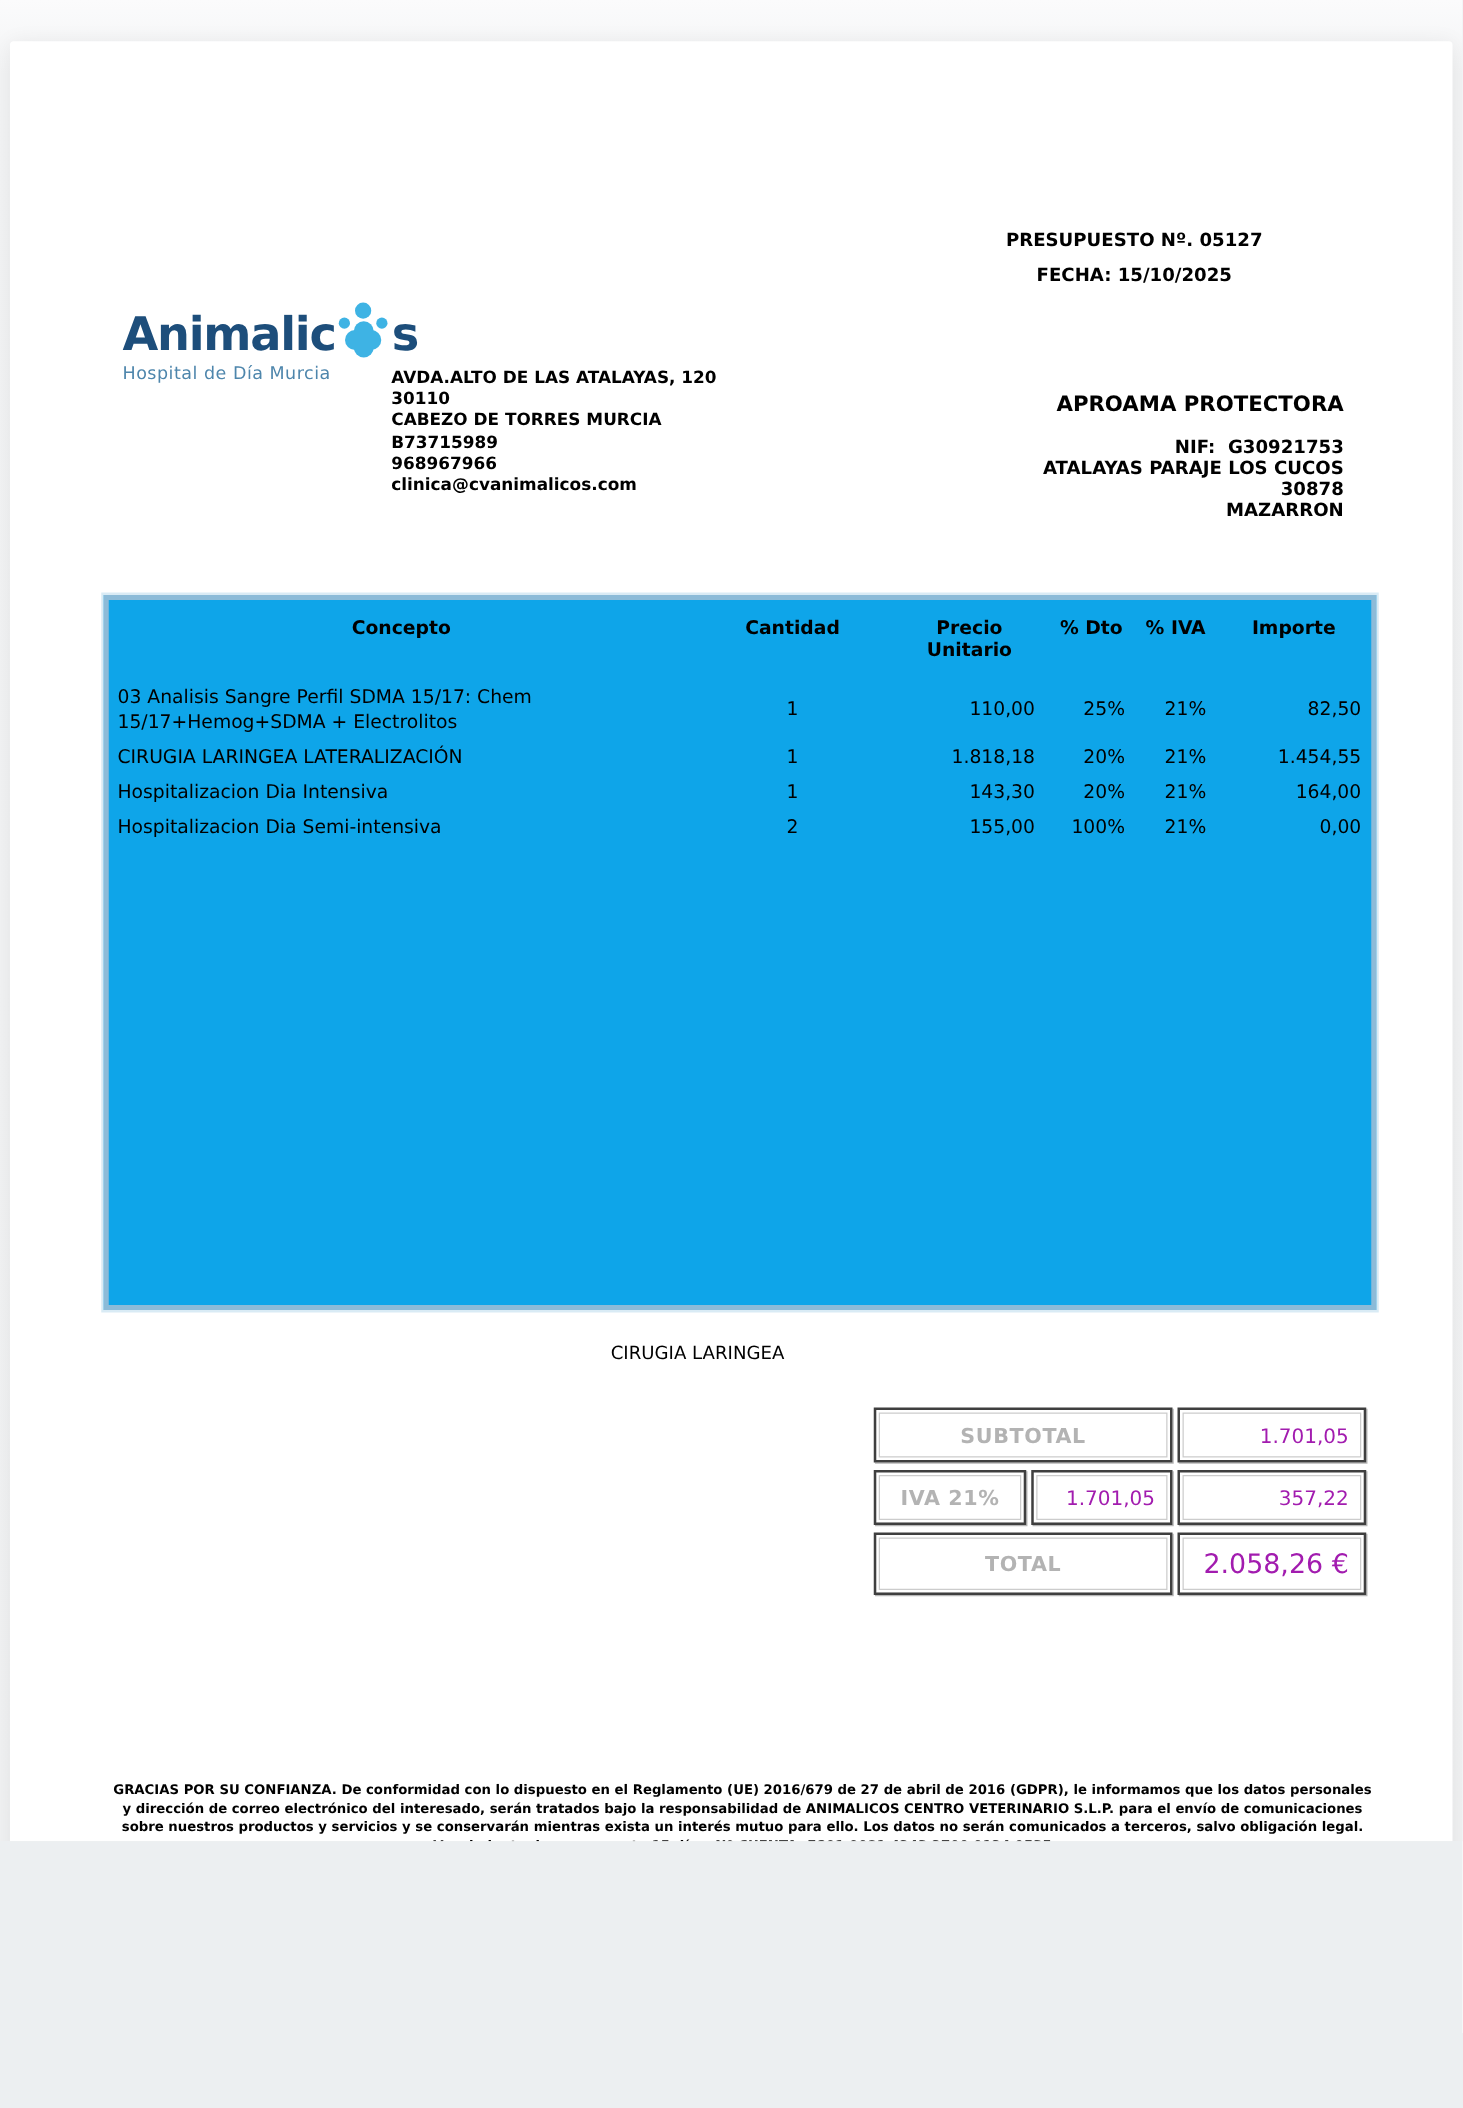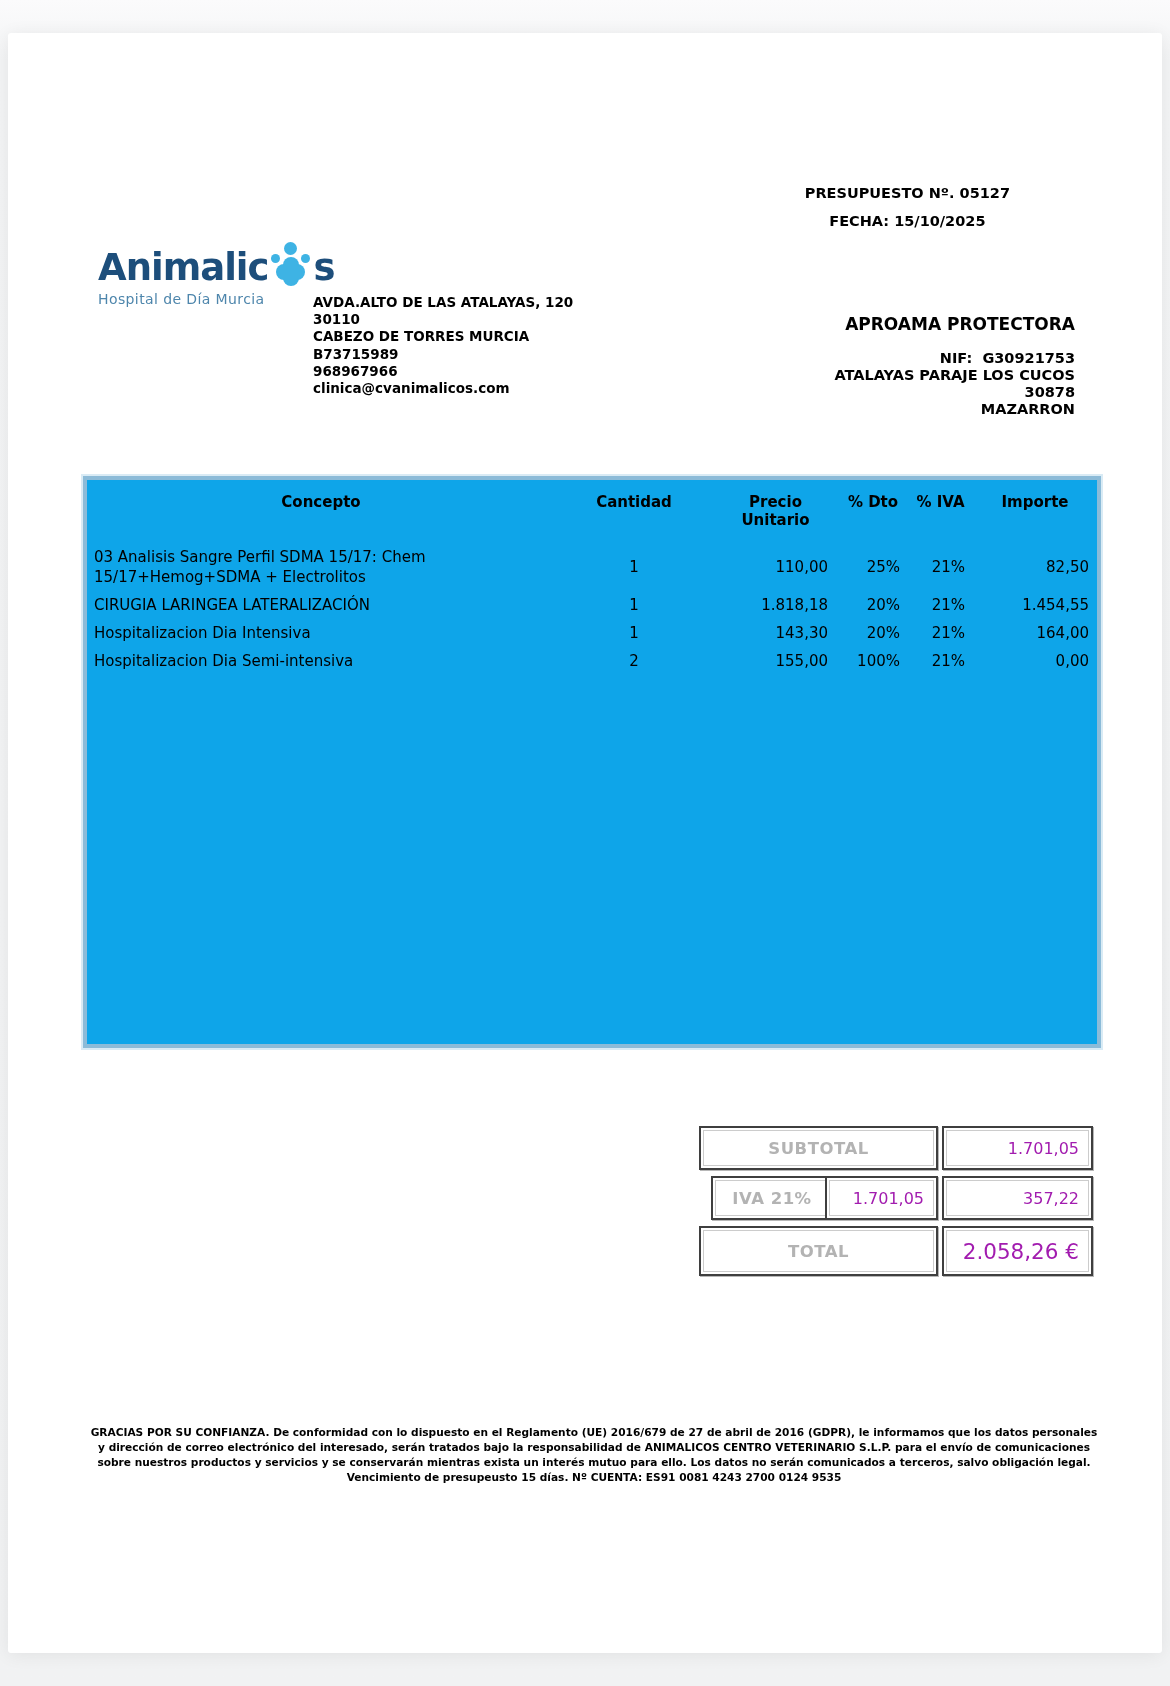--- a/index.html
+++ b/index.html
@@ -2,21 +2,21 @@
 <html><head>
 <meta charset="utf-8">
 <style>
   * { margin: 0; padding: 0; box-sizing: border-box; }
   html, body { background: #eceff1; }
   body { font-family: "DejaVu Sans", "Liberation Sans", sans-serif; }
 
   .viewport {
     position: relative;
     width: 1170px;
-    height: 1686px;
+    height: 1473px;
     margin: 0 auto;
     background: linear-gradient(180deg, #fbfbfc 0%, #f3f4f5 60px, #f1f2f3 100%);
     overflow: hidden;
   }
 
   .page {
     position: absolute;
     left: 8px;
     top: 33px;
     width: 1154px;
@@ -158,21 +158,21 @@
     background: #fff;
     border: 2px solid #3f3f3f;
     box-shadow: inset 0 0 0 2px #ffffff, inset 0 0 0 3px #cccccc, 1px 1px 0 #b7b7b7;
     display: flex;
     align-items: center;
   }
   .t-label { justify-content: center; font-weight: bold; color: #b3b3b3; font-size: 16.5px; letter-spacing: 0.5px; }
   .t-value { justify-content: flex-end; padding-right: 12px; font-size: 16px; color: #a21caf; }
   .box-sub-label   { left: 0;    width: 239px; }
   .box-sub-value   { left: 243px; width: 151px; }
-  .box-iva-label   { left: 12px;    width: 122px; }
+  .box-iva-label   { left: 0;    width: 122px; }
   .box-iva-base    { left: 126px; width: 113px; }
   .box-iva-value   { left: 243px; width: 151px; }
   .box-total-label { left: 0;    width: 239px; }
   .box-total-value { left: 243px; width: 151px; font-size: 21.5px; }
 
   
   .footer-legal {
     position: absolute;
     left: 80px;
     top: 1392px;
@@ -285,20 +285,21 @@
             <td class="c-cantidad">2</td>
             <td class="c-precio">155,00</td>
             <td class="c-dto">100%</td>
             <td class="c-iva">21%</td>
             <td class="c-importe">0,00</td>
           </tr>
         </tbody>
       </table>
     </div>
 
+    <div class="note-line">CIRUGIA LARINGEA</div>
 
     <div class="totals">
       <div class="t-row">
         <div class="t-box t-label box-sub-label">SUBTOTAL</div>
         <div class="t-box t-value box-sub-value">1.701,05</div>
       </div>
       <div class="t-row">
         <div class="t-box t-label box-iva-label">IVA 21%</div>
         <div class="t-box t-value box-iva-base">1.701,05</div>
         <div class="t-box t-value box-iva-value">357,22</div>

